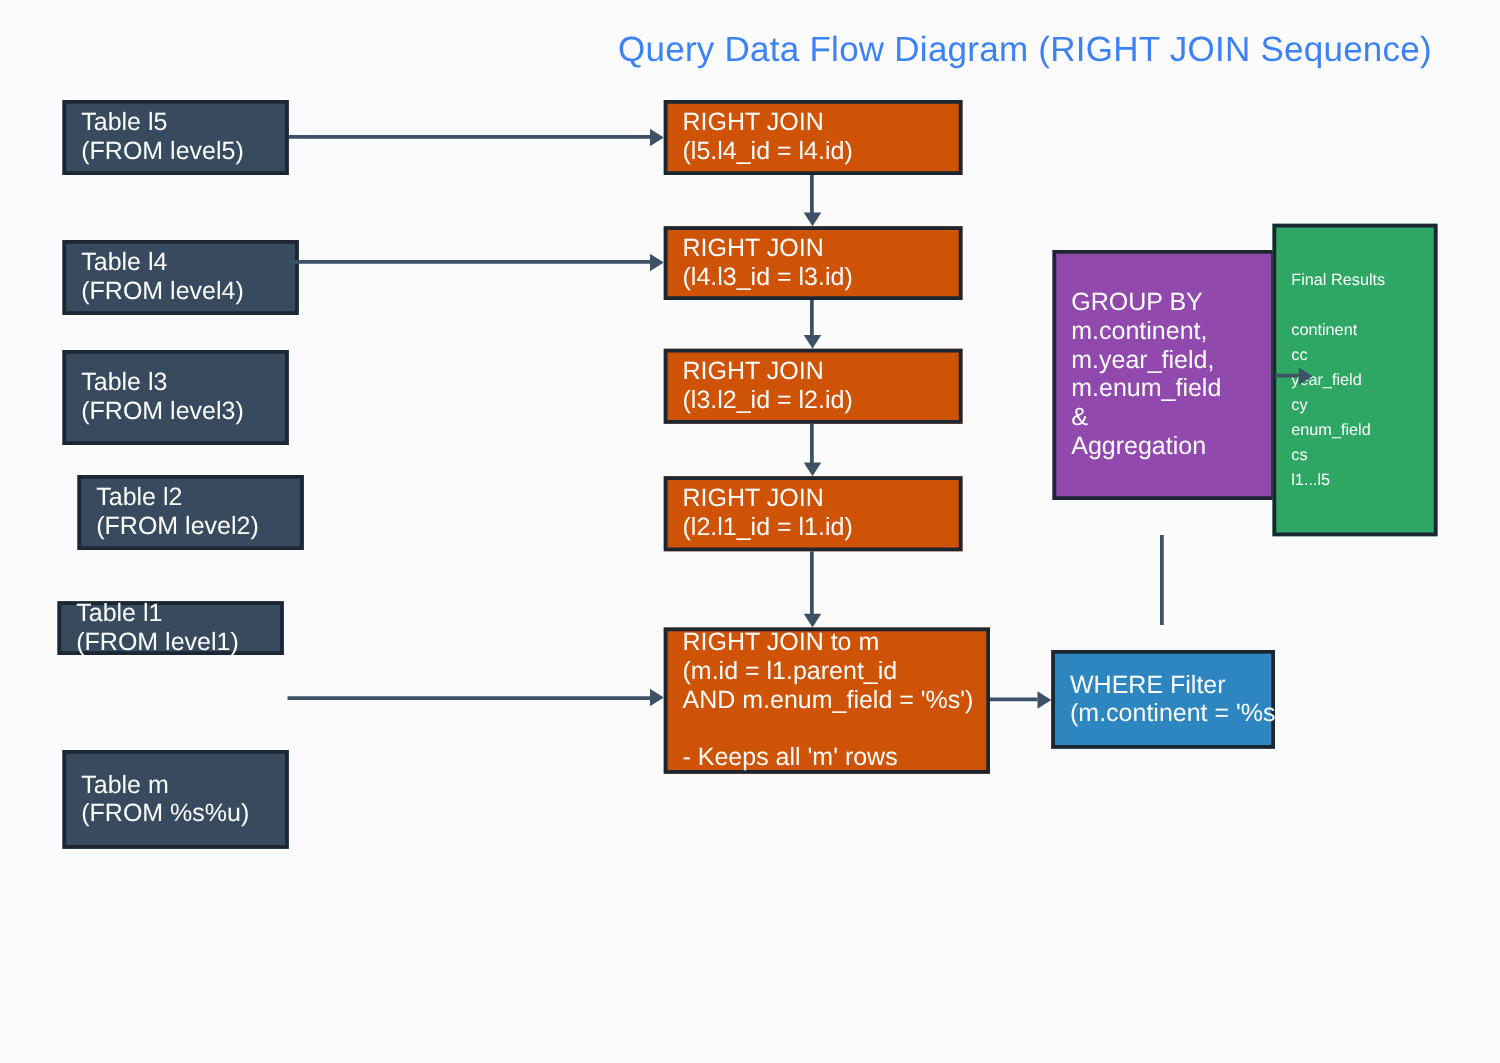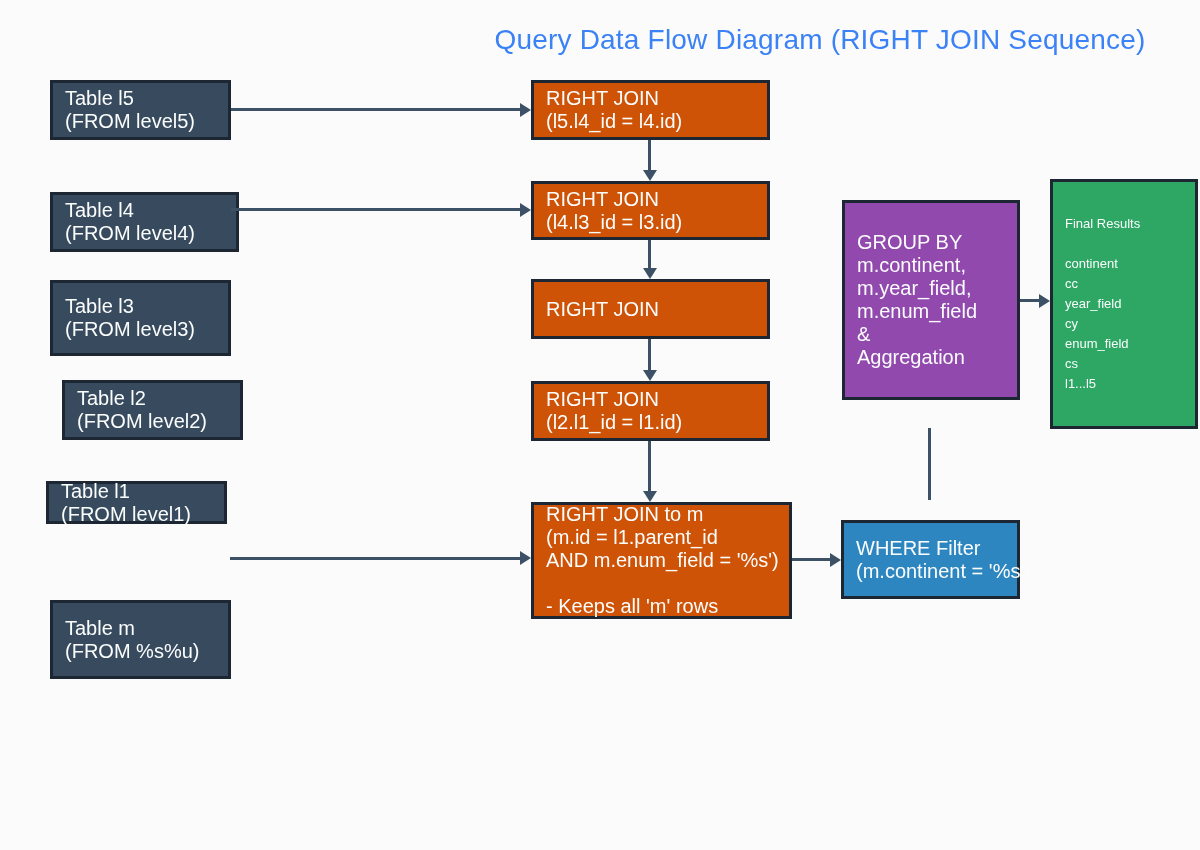--- a/index.html
+++ b/index.html
@@ -71,20 +71,21 @@
   <div class="node orange" style="left:531px;top:80px;width:239px;height:60px">
     <div class="line">RIGHT JOIN</div>
     <div class="line">(l5.l4_id = l4.id)</div>
   </div>
   <div class="node orange" style="left:531px;top:181px;width:239px;height:59px">
     <div class="line">RIGHT JOIN</div>
     <div class="line">(l4.l3_id = l3.id)</div>
   </div>
   <div class="node orange" style="left:531px;top:279px;width:239px;height:60px">
     <div class="line">RIGHT JOIN</div>
+    <div class="line">(l3.l2_id = l2.id)</div>
   </div>
   <div class="node orange" style="left:531px;top:381px;width:239px;height:60px">
     <div class="line">RIGHT JOIN</div>
     <div class="line">(l2.l1_id = l1.id)</div>
   </div>
   <div class="node orange" style="left:531px;top:502px;width:261px;height:117px">
     <div class="line">RIGHT JOIN to m</div>
     <div class="line">(m.id = l1.parent_id</div>
     <div class="line">AND m.enum_field = '%s')</div>
     <div class="line"></div>
@@ -96,21 +97,21 @@
     <div class="line">(m.continent = '%s')</div>
   </div>
   <div class="node purple" style="left:842px;top:200px;width:178px;height:200px">
     <div class="line">GROUP BY</div>
     <div class="line">m.continent,</div>
     <div class="line">m.year_field,</div>
     <div class="line">m.enum_field</div>
     <div class="line">&amp;</div>
     <div class="line">Aggregation</div>
   </div>
-  <div class="node green" style="left:1050px;top:179px;width:148px;height:250px">
+  <div class="node green" style="left:1018px;top:179px;width:132px;height:250px">
     <div class="line">Final Results</div>
     <div class="line"></div>
     <div class="line">continent</div>
     <div class="line">cc</div>
     <div class="line">year_field</div>
     <div class="line">cy</div>
     <div class="line">enum_field</div>
     <div class="line">cs</div>
     <div class="line">l1...l5</div>
   </div>

